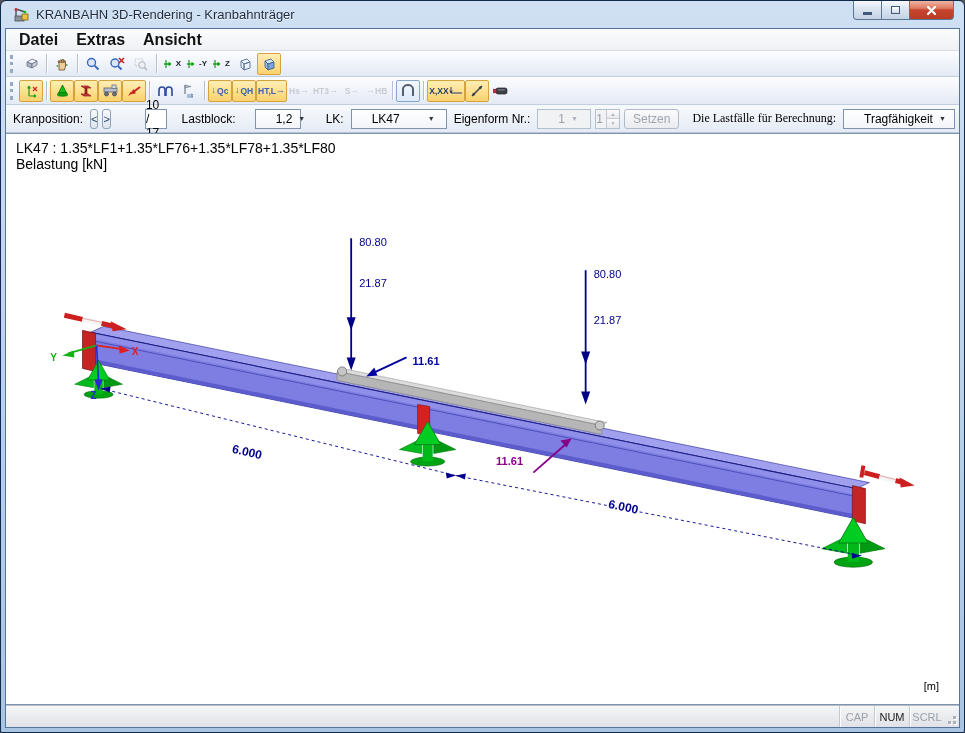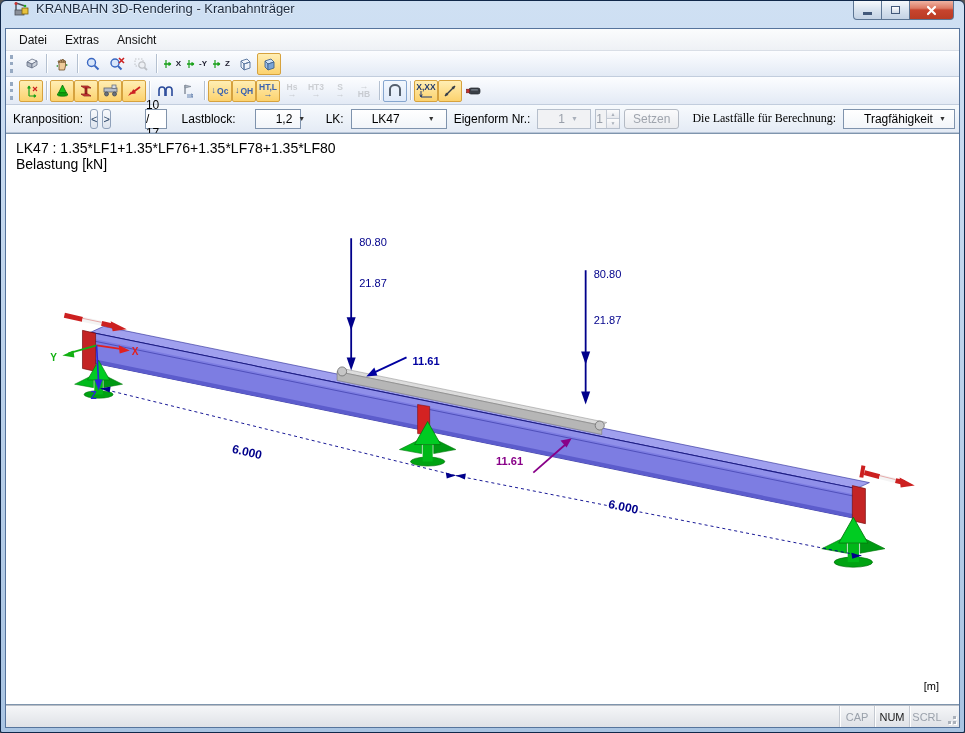--- a/index.html
+++ b/index.html
@@ -5,46 +5,46 @@
   html,body{margin:0;padding:0;background:#555;}
   *{box-sizing:border-box;}
   .window{
     width:965px;height:733px;position:relative;
     font-family:"Liberation Sans",sans-serif;
     border:1px solid #10284a;border-radius:6px 6px 2px 2px;
     background:linear-gradient(#cfe0f3,#a9c4e2);
     padding:0 4px 4px 4px;overflow:hidden;
   }
   
-  .titlebar{height:27px;display:flex;padding:0 2px 0 8px;position:relative;}
+  .titlebar{height:27px;display:flex;align-items:center;padding:0 2px 0 8px;position:relative;}
   .title-icon{width:17px;height:16px;margin-right:6px;flex:0 0 auto;}
   .title-text{font-size:13px;color:#1d2b3f;text-shadow:0 1px 0 rgba(255,255,255,.7);white-space:nowrap;}
   .winbtns{position:absolute;top:0;right:6px;display:flex;}
   .winbtn{height:19px;border:1px solid #5c7593;border-top:none;display:flex;align-items:center;justify-content:center;
     background:linear-gradient(#f6f9fc,#dbe5f0 45%,#c3d2e4);}
   .winbtn.min{width:29px;border-radius:0 0 0 4px;}
   .winbtn.max{width:28px;border-left:none;}
   .winbtn.close{width:44px;border-left:none;border-radius:0 0 4px 0;
     background:linear-gradient(#f0b3a2,#dd7a64 40%,#c7442e 50%,#b93b24);}
   .glyph-min{width:9px;height:3px;background:#43597a;margin-top:6px;}
   .glyph-max{width:9px;height:8px;border:1px solid #43597a;background:linear-gradient(#fff,#cfd9e6);}
   
   .content{border:1px solid #56749c;background:#eef2f8;height:700px;display:flex;flex-direction:column;}
   .menubar{height:22px;background:linear-gradient(#fbfcfd,#eef1f5);display:flex;align-items:center;padding-left:4px;border-bottom:1px solid #d9dee6;}
-  .menu-item{font-size:12px;color:#111;padding:16px 9px;}
+  .menu-item{font-size:16px;color:#111;padding:16px 9px;font-weight:bold;}
   .toolbar{display:flex;align-items:center;background:linear-gradient(#fcfdff,#e3eaf5);border-bottom:1px solid #c2cddd;padding:0 2px;}
   .tb1{height:26px;}
   .tb2{height:28px;}
   .grip{width:5px;height:18px;border-left:3px dotted #96a9c2;margin:0 4px 0 2px;}
   .sep{width:1px;height:19px;background:#b4c0d0;box-shadow:1px 0 0 #fff;margin:0 3px;}
   .tbtn{min-width:24px;height:22px;display:flex;align-items:center;justify-content:center;border:1px solid transparent;border-radius:2px;padding:0 1px;}
   .tbtn.active{background:linear-gradient(#ffeeb4,#fcd26e);border-color:#d6a23e;}
   .tbtn.pressed{background:linear-gradient(#f3f8fe,#dfeafa);border-color:#86a6cf;}
   .tbtn.disabled{opacity:.45;filter:grayscale(85%);}
-  .ticon{display:flex;flex-direction:column;align-items:center;line-height:8px;font-weight:bold;color:#3a62b0;font-size:8.5px;}
+  .ticon{display:flex;flex-direction:row;align-items:center;line-height:8px;font-weight:bold;color:#3a62b0;font-size:8.5px;}
   .ticon .ar{font-size:9px;line-height:7px;}
   .ticon.row{flex-direction:row;gap:1px;align-items:center;}
   .ticon.gray{color:#8fa0b6;}
   .axletter{font-size:8px;font-weight:bold;color:#223;}
   
   .ctrlbar{height:28px;display:flex;align-items:center;background:linear-gradient(#f7fafd,#e4ebf5);border-bottom:1px solid #b9c6d8;padding:0 4px;font-size:12px;color:#000;gap:4px;}
   .lbl{white-space:nowrap;padding:0 3px;}
   .navbtn{width:21px;height:20px;border:1px solid #8fa1ba;border-radius:3px;background:linear-gradient(#f8fafc,#dde4ee);display:flex;align-items:center;justify-content:center;font-size:11px;color:#2c4668;}
   .posbox{width:64px;height:20px;border:1px solid #8193ab;background:#fff;display:flex;align-items:center;justify-content:center;font-size:12px;margin-left:30px;}
   .combo{height:20px;border:1px solid #7f93ad;background:linear-gradient(#fff,#f2f5f9);display:flex;align-items:center;justify-content:space-between;padding:0 20px;font-size:12px;gap:6px;}

